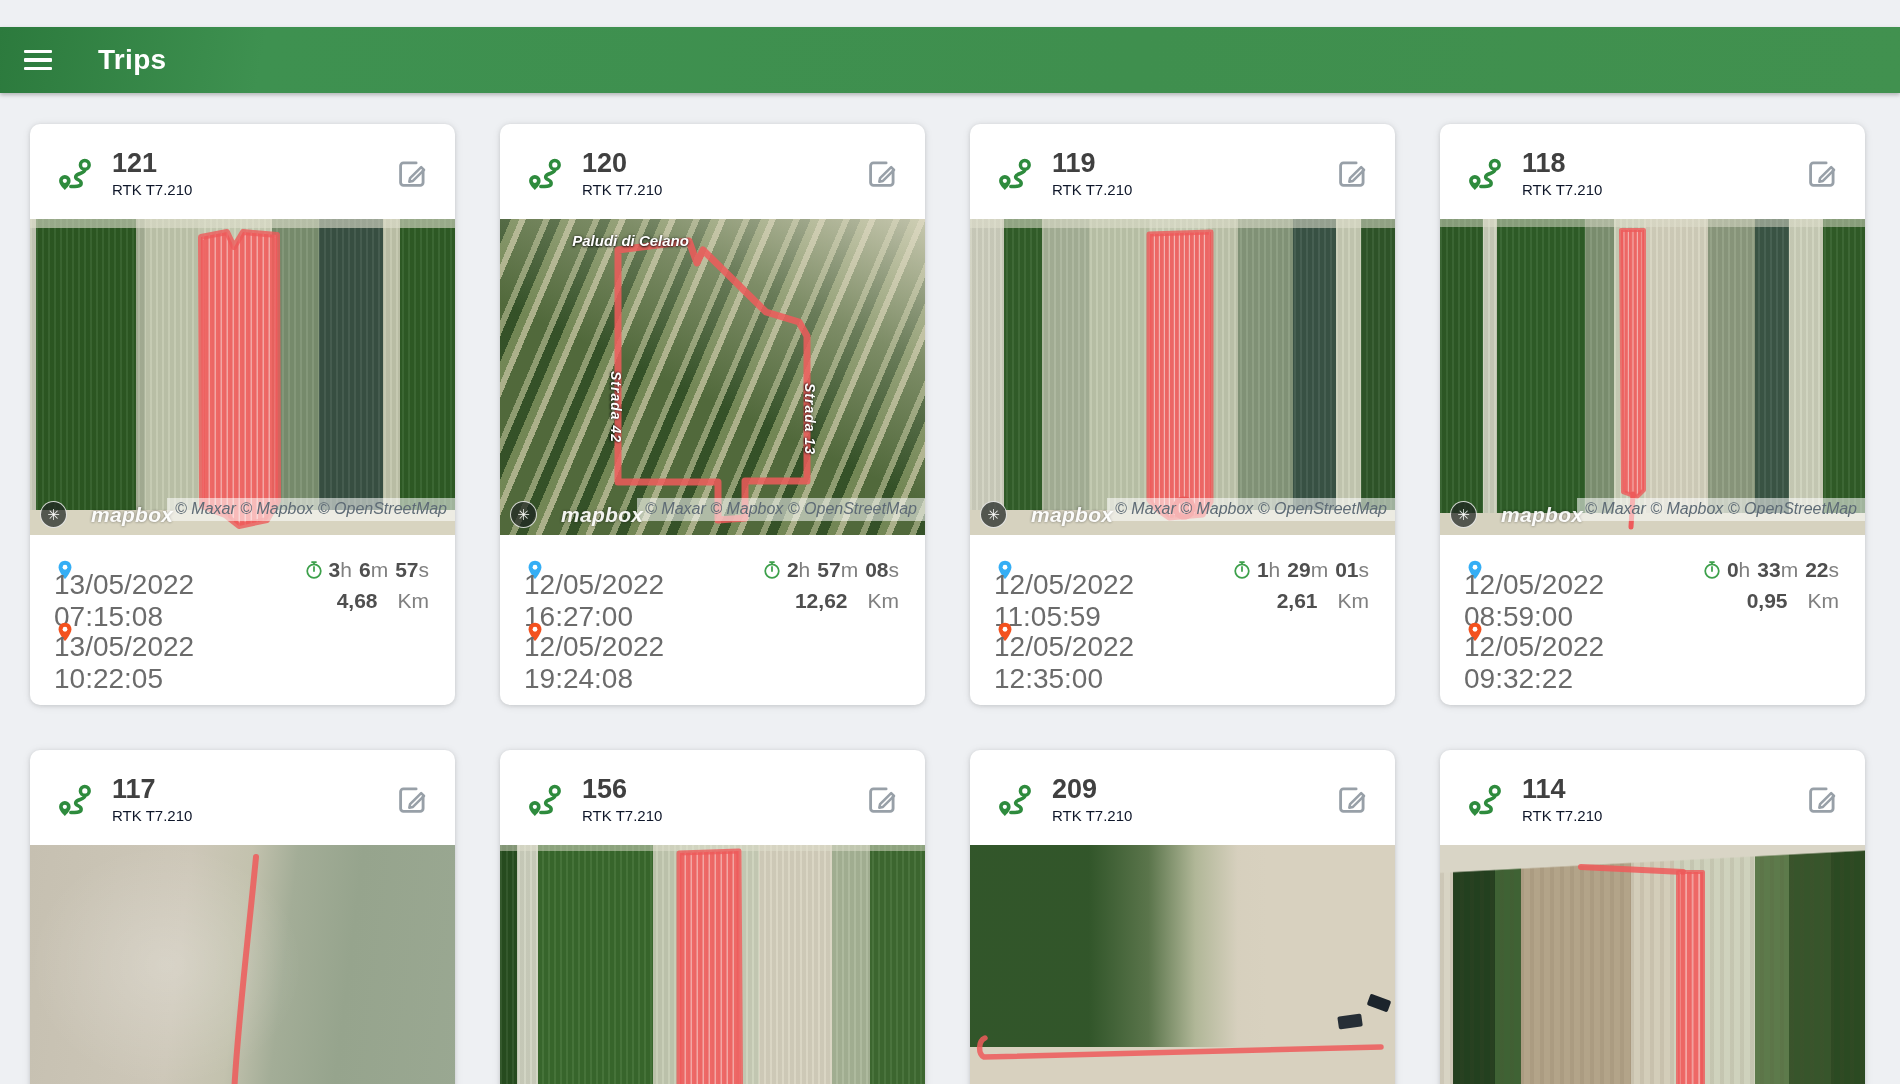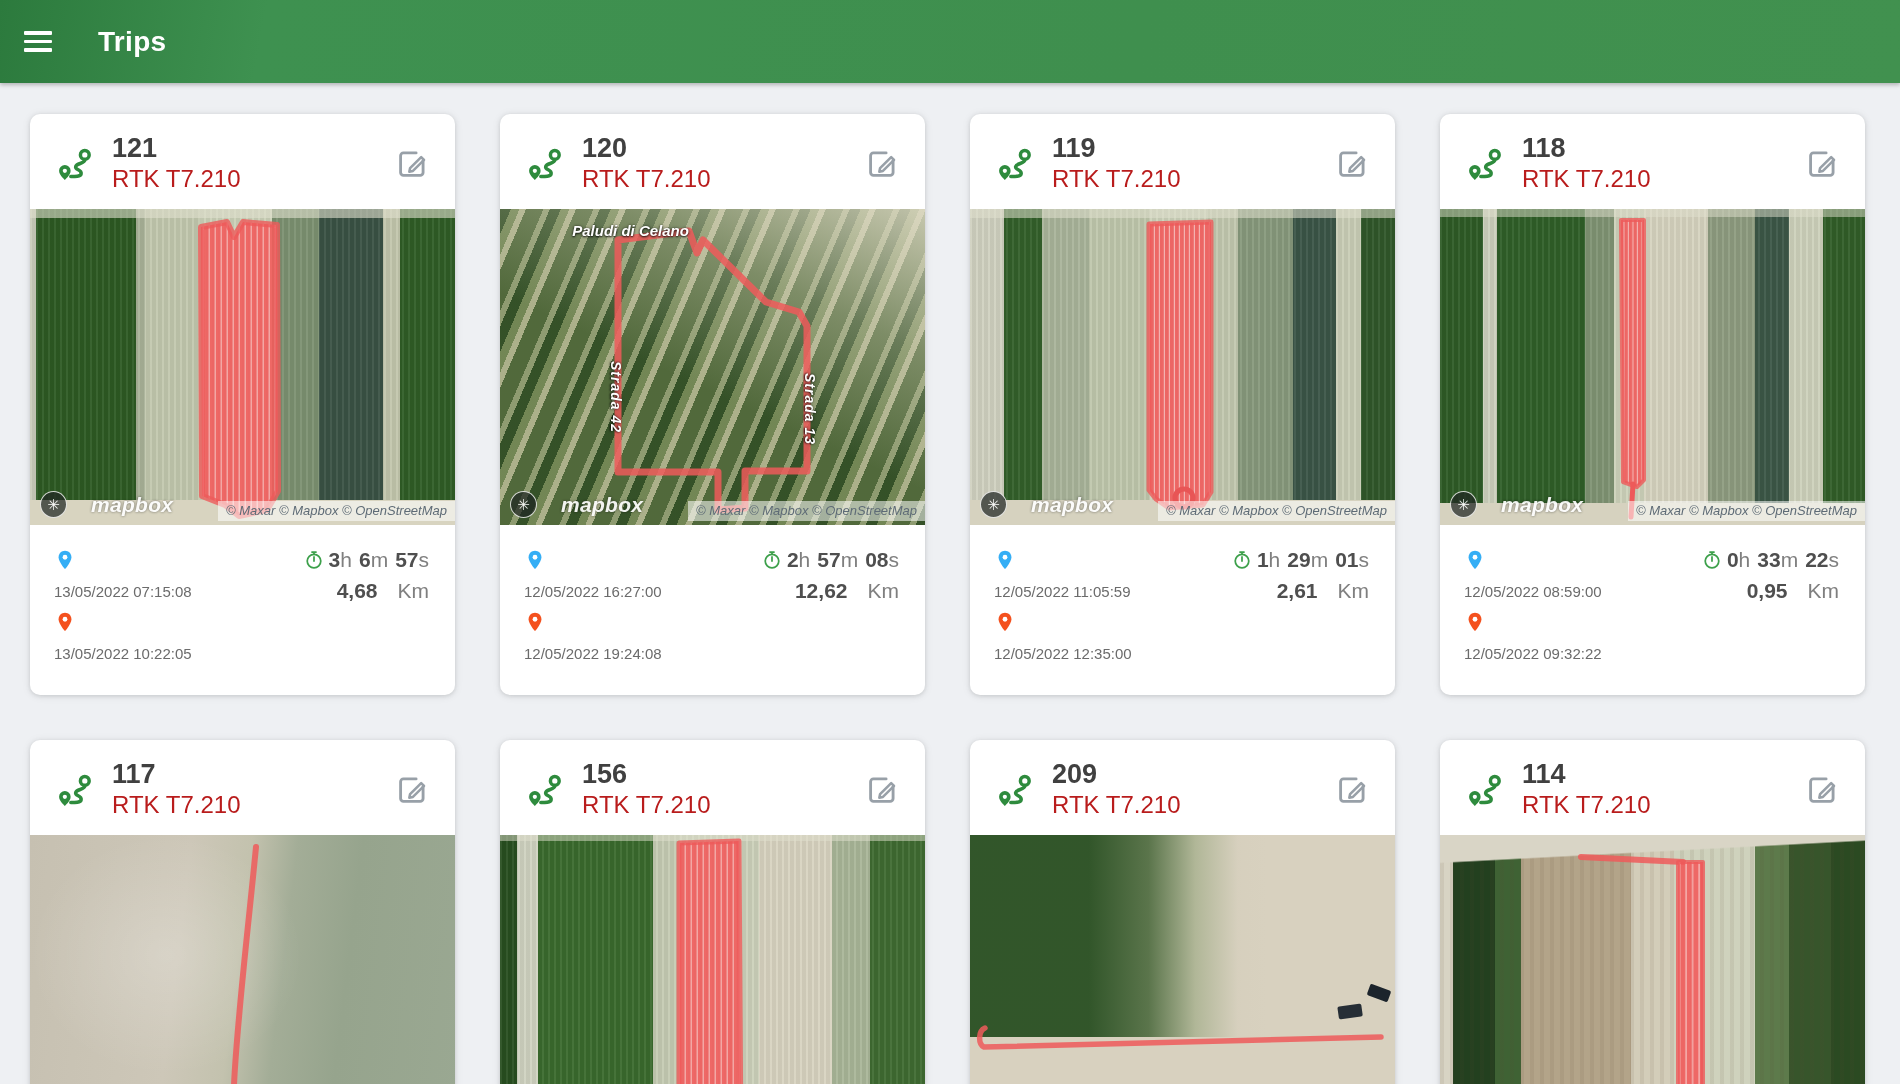--- a/index.html
+++ b/index.html
@@ -1,54 +1,54 @@
 <!DOCTYPE html>
 <html><head>
 <meta charset="utf-8">
 <style>
   html,body{margin:0;padding:0;width:1900px;height:1084px;overflow:hidden;
     background:#eef0f3;font-family:"Liberation Sans","DejaVu Sans",sans-serif;}
   
-  .appbar{height:83px;display:flex;align-items:center;
+  .appbar{height:66px;display:flex;align-items:center;
     background:linear-gradient(100deg,#2c7a3d 0%,#3e9150 14%,#3f8f4e 60%,#41914f 100%);
-    box-shadow:0 2px 4px rgba(0,0,0,.25);position:relative;z-index:5;}
+    box-shadow:0 2px 4px rgba(0,0,0,.25);position:relative;z-index:5;margin-top:27px;}
   .menu-btn{width:40px;height:40px;margin-left:18px;display:flex;flex-direction:column;
     justify-content:center;gap:5px;cursor:pointer;background:none;border:none;padding:6px;}
   .menu-btn span{display:block;height:3.5px;width:28px;background:#fff;border-radius:1px;}
   .appbar h1{color:#fff;font-size:28px;font-weight:bold;margin:0 0 0 40px;letter-spacing:.3px;}
   
   .grid{padding:31px 25px 0 30px;display:grid;grid-template-columns:repeat(4,425px);
     grid-auto-rows:auto;column-gap:45px;row-gap:45px;}
   .card{background:#fff;border-radius:10px;overflow:hidden;
     box-shadow:0 1px 4px rgba(60,64,67,.18),0 1px 10px rgba(60,64,67,.08);}
   .card-head{display:flex;align-items:center;padding:22px 24px 18px 24px;height:55px;}
   .route-ic{flex:0 0 42px;height:42px;}
   .titles{margin-left:16px;min-width:0;}
   .trip-id{font-size:27px;font-weight:bold;color:#404040;line-height:1.05;}
-  .trip-dev{font-size:24px;color:#b91c1c;margin-top:3px;}
+  .trip-dev{font-size:15px;color:#0f172a;margin-top:3px;}
   .edit-btn{margin-left:auto;background:none;border:none;padding:0;cursor:pointer;width:38px;height:38px;}
   
   .map{position:relative;height:316px;overflow:hidden;background:#aab3a0;font-style:italic;}
   .map svg.route{position:absolute;inset:0;width:100%;height:100%;}
   .mapbox-logo{position:absolute;left:10px;bottom:7px;display:flex;align-items:center;gap:6px;opacity:.92;}
   .mapbox-logo .globe{width:25px;height:25px;border-radius:50%;background:rgba(32,38,36,.78);
     color:#fff;display:flex;align-items:center;justify-content:center;font-size:15px;border:1px solid rgba(255,255,255,.85);}
   .mapbox-logo .word{color:#fff;font-size:21px;font-weight:bold;letter-spacing:.3px;
     text-shadow:0 0 3px rgba(0,0,0,.55);padding-left:18px;}
-  .attrib{position:absolute;right:0;bottom:4px;background:rgba(255,255,255,.55);
-    color:#5e6b76;font-size:13px;padding:2px 8px 3px 8px;white-space:nowrap;}
+  .attrib{position:absolute;right:0;bottom:14px;background:rgba(255,255,255,.55);
+    color:#5e6b76;font-size:16px;padding:2px 8px 3px 8px;white-space:nowrap;}
   .map-label{position:absolute;color:#fff;font-size:15px;font-weight:bold;
     text-shadow:0 1px 2px rgba(0,0,0,.8),0 0 3px rgba(0,0,0,.6);}
   .map-label.vert{writing-mode:vertical-rl;letter-spacing:1px;font-size:14px;}
   
   .stats{display:flex;padding:20px 26px 26px 24px;}
   .col-l{flex:1;}
   .col-r{text-align:right;}
   .pin-row{height:30px;display:flex;align-items:center;}
-  .date{font-size:15px;color:#6b6b6b;height:32px;display:flex;align-items:center;}
+  .date{font-size:28px;color:#6b6b6b;height:32px;display:flex;align-items:center;}
   .dur{height:30px;display:flex;align-items:center;justify-content:flex-end;font-size:21px;}
   .dur .num,.dist .num{font-weight:bold;color:#4f4f4f;}
   .dur .unit,.dist .unit{color:#7f7f7f;margin-right:7px;}
   .dur .unit:last-child{margin-right:0;}
   .dist{height:32px;display:flex;align-items:center;justify-content:flex-end;font-size:21px;}
   .dist .unit{margin-right:0;margin-left:20px;}
   .sw{margin-right:4px;}
   
   .m121{background-image:
     linear-gradient(180deg,rgba(224,224,206,.6) 0 3%,transparent 3%),

